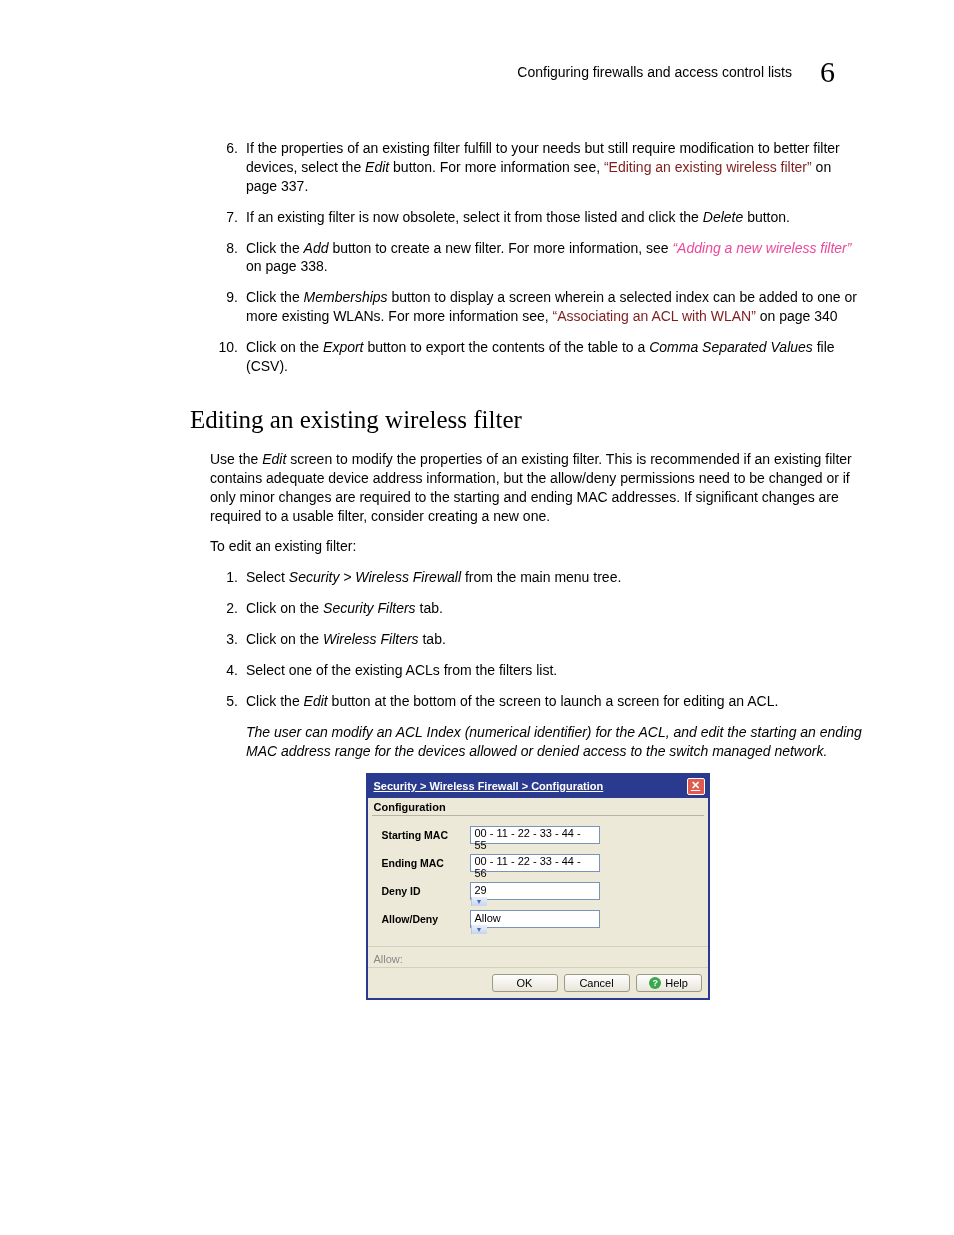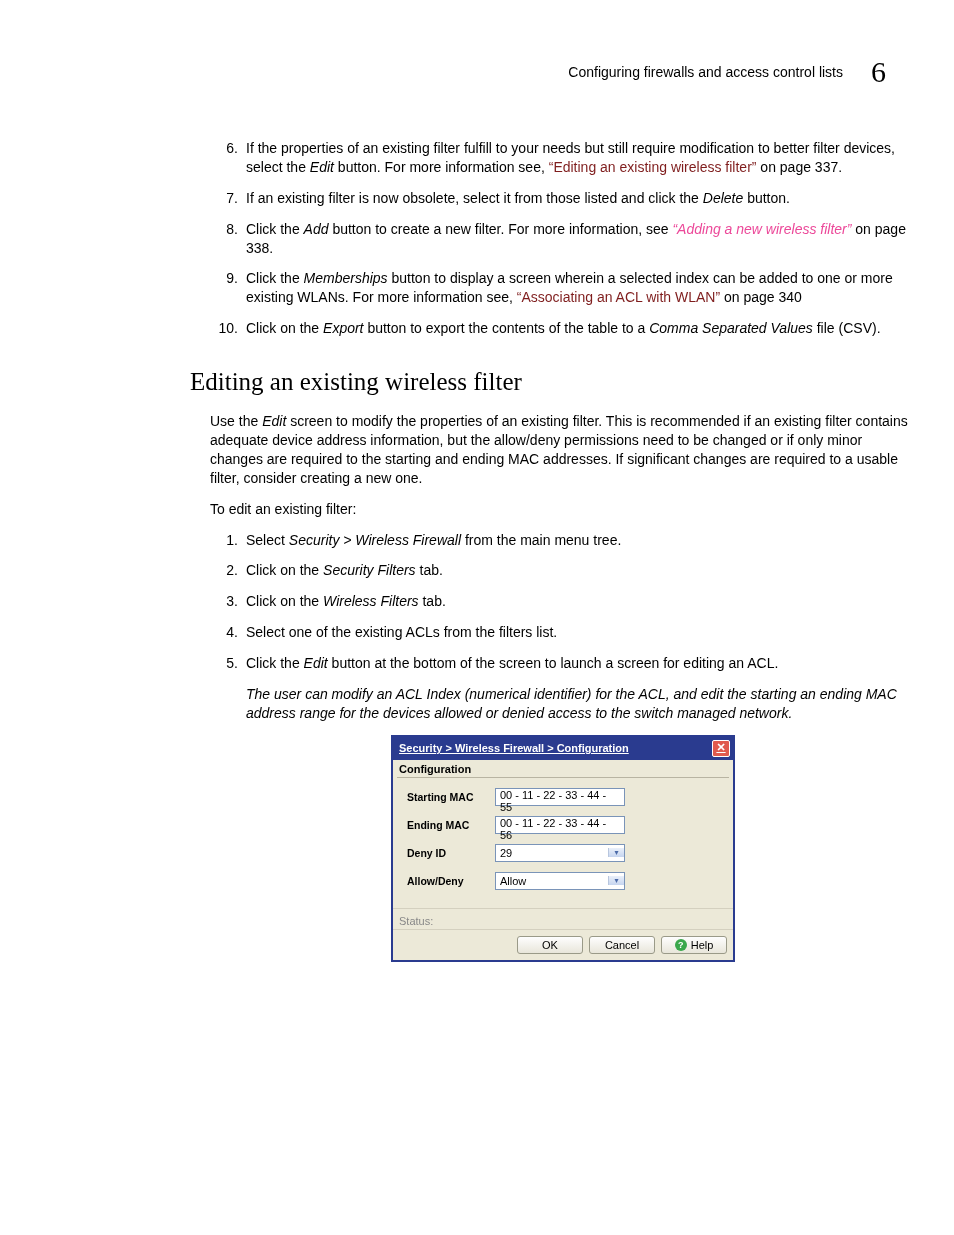--- a/index.html
+++ b/index.html
@@ -5,21 +5,21 @@
   body {
     margin: 0;
     padding: 0;
     background: #fff;
     font-family: Arial, Helvetica, sans-serif;
     color: #000;
     font-size: 14px;
     width: 954px;
   }
   .page {
-    padding: 55px 38px 60px 75px;
+    padding: 55px 89px 60px 75px;
   }
   .header {
     display: flex;
     justify-content: flex-end;
     align-items: center;
     margin-bottom: 50px;
   }
   .header-title {
     font-size: 14px;
     margin-right: 28px;
@@ -134,26 +134,27 @@
     height: 18px;
     padding: 0 4px;
     font-size: 11px;
     box-sizing: border-box;
   }
   .text-input.right { text-align: right; width: 130px; color:#666; background:#f4f4f4;}
   .text-input.wide { width: 130px; }
   .range-hint { margin-left: 10px; font-size: 11px; }
   .select-wrap {
     display: flex;
-    align-items: center;
+    align-items: flex-start;
     width: 130px;
     height: 18px;
     border: 1px solid #7a94b8;
     background: #fff;
     box-sizing: border-box;
+    flex-direction: column;
   }
   .select-val { flex: 1; padding: 1px 4px; font-size: 11px; }
   .select-arrow {
     width: 15px;
     background: linear-gradient(#eaf0fa, #c6d5ef);
     border-left: 1px solid #b8c6de;
     display: flex;
     align-items: center;
     justify-content: center;
     color: #4b6aa8;
@@ -290,21 +291,21 @@
             </span>
           </div>
           <div class="form-row">
             <span class="form-label">Allow/Deny</span>
             <span class="select-wrap">
               <span class="select-val">Allow</span>
               <span class="select-arrow">▾</span>
             </span>
           </div>
         </div>
-        <div class="status-row">Status:</div>
+        <div class="status-row">Allow:</div>
         <div class="button-row">
           <span class="btn">OK</span>
           <span class="btn">Cancel</span>
           <span class="btn">
             <span class="help-icon">?</span>
             <span>Help</span>
           </span>
         </div>
       </div>
     </div>

